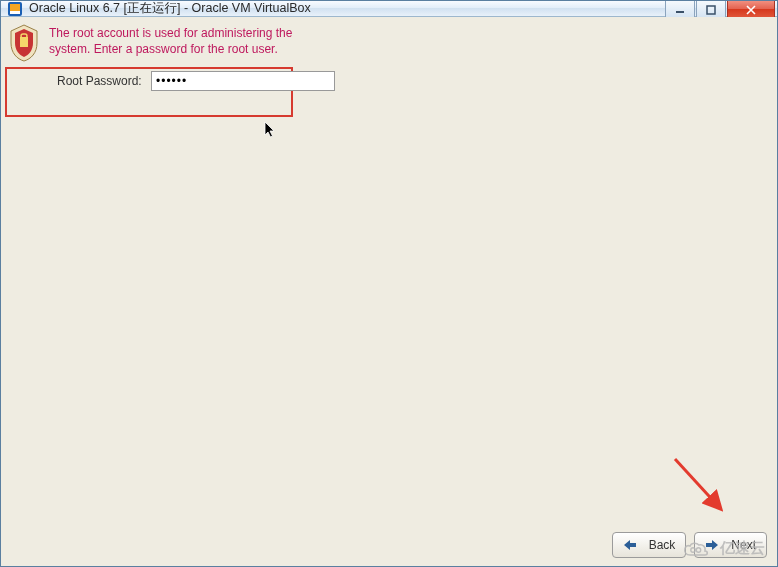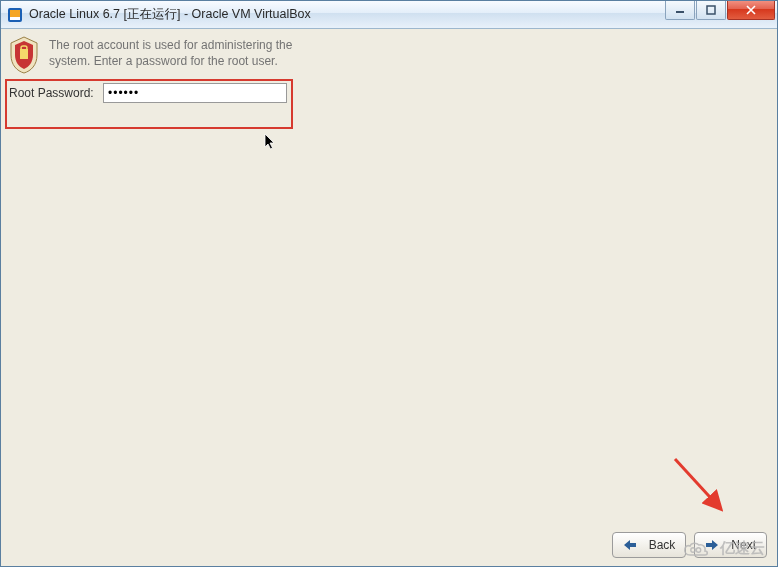--- a/index.html
+++ b/index.html
@@ -15,21 +15,21 @@
     .window {
       width: 778px;
       height: 567px;
       border: 1px solid #5a7fa0;
       background: #f0ece2;
       display: flex;
       flex-direction: column;
       position: relative;
     }
     .titlebar {
-      height: 28px;
+      height: 16px;
       background: linear-gradient(to bottom, #f8fbff 0%, #e3eef9 45%, #d0e0f0 46%, #e8f1fa 100%);
       border-bottom: 1px solid #9db7cd;
       display: flex;
       align-items: center;
       padding: 0 2px 0 6px;
     }
     .titlebar-icon {
       width: 16px;
       height: 16px;
       margin-right: 6px;
@@ -86,39 +86,40 @@
       align-items: flex-start;
       gap: 8px;
     }
     .root-icon {
       width: 34px;
       height: 40px;
       flex-shrink: 0;
     }
     .desc-text {
       font-size: 12px;
-      color: #737373;
+      color: #be185d;
       line-height: 1.35;
       padding-top: 2px;
     }
 
     .form-highlight {
       position: absolute;
       left: 4px;
       top: 50px;
       width: 288px;
       height: 50px;
       border: 2px solid #d63a2f;
       pointer-events: none;
     }
 
     .form-row {
       position: absolute;
       display: flex;
       align-items: center;
+      margin-left: 48px;
     }
     .form-row.row1 { left: 8px; top: 54px; }
     .form-row.row2 { left: 8px; top: 78px; }
     .form-label {
       width: 94px;
       font-size: 12px;
       color: #333;
     }
     .form-input {
       width: 184px;

